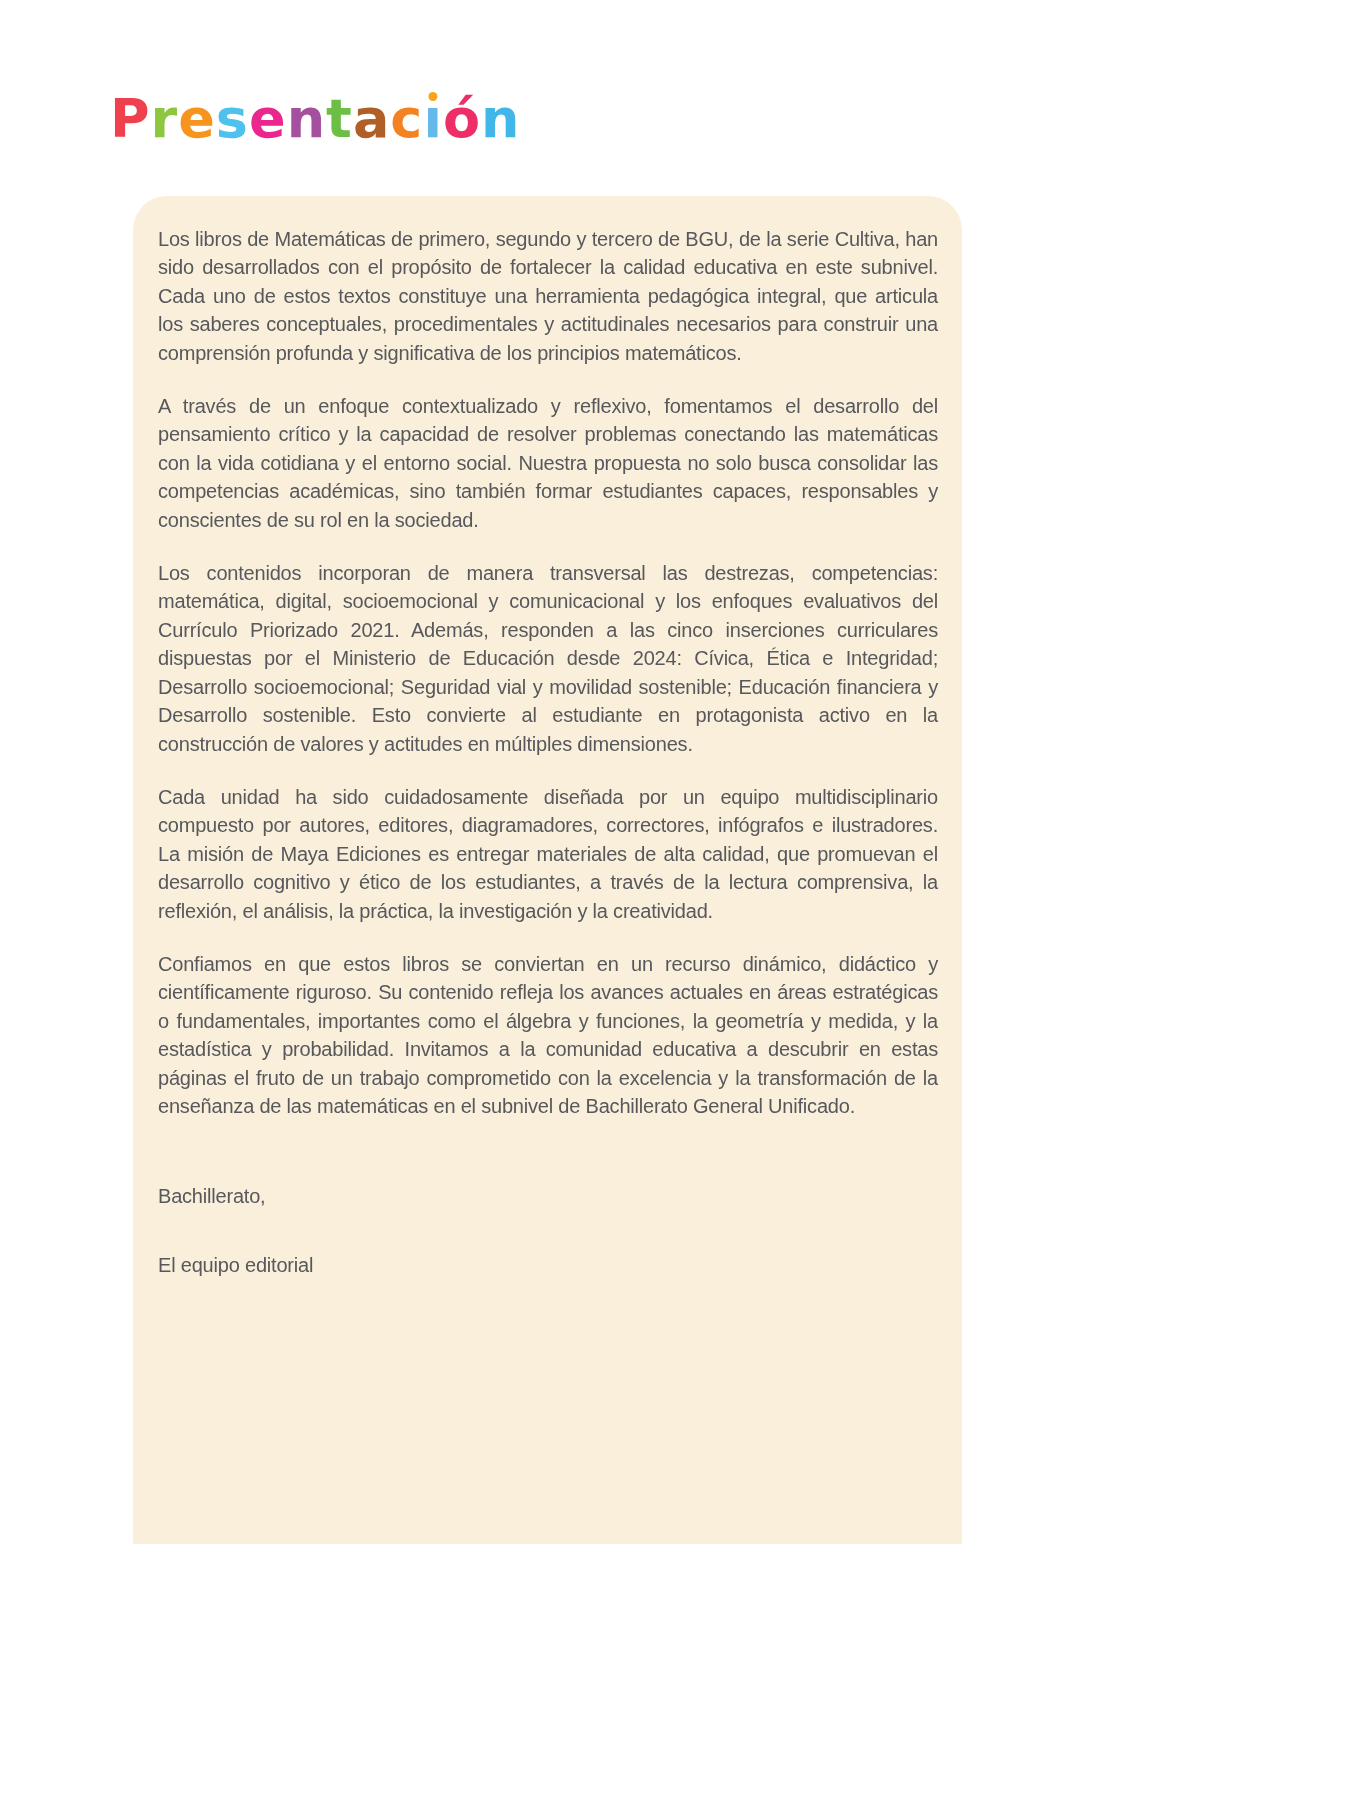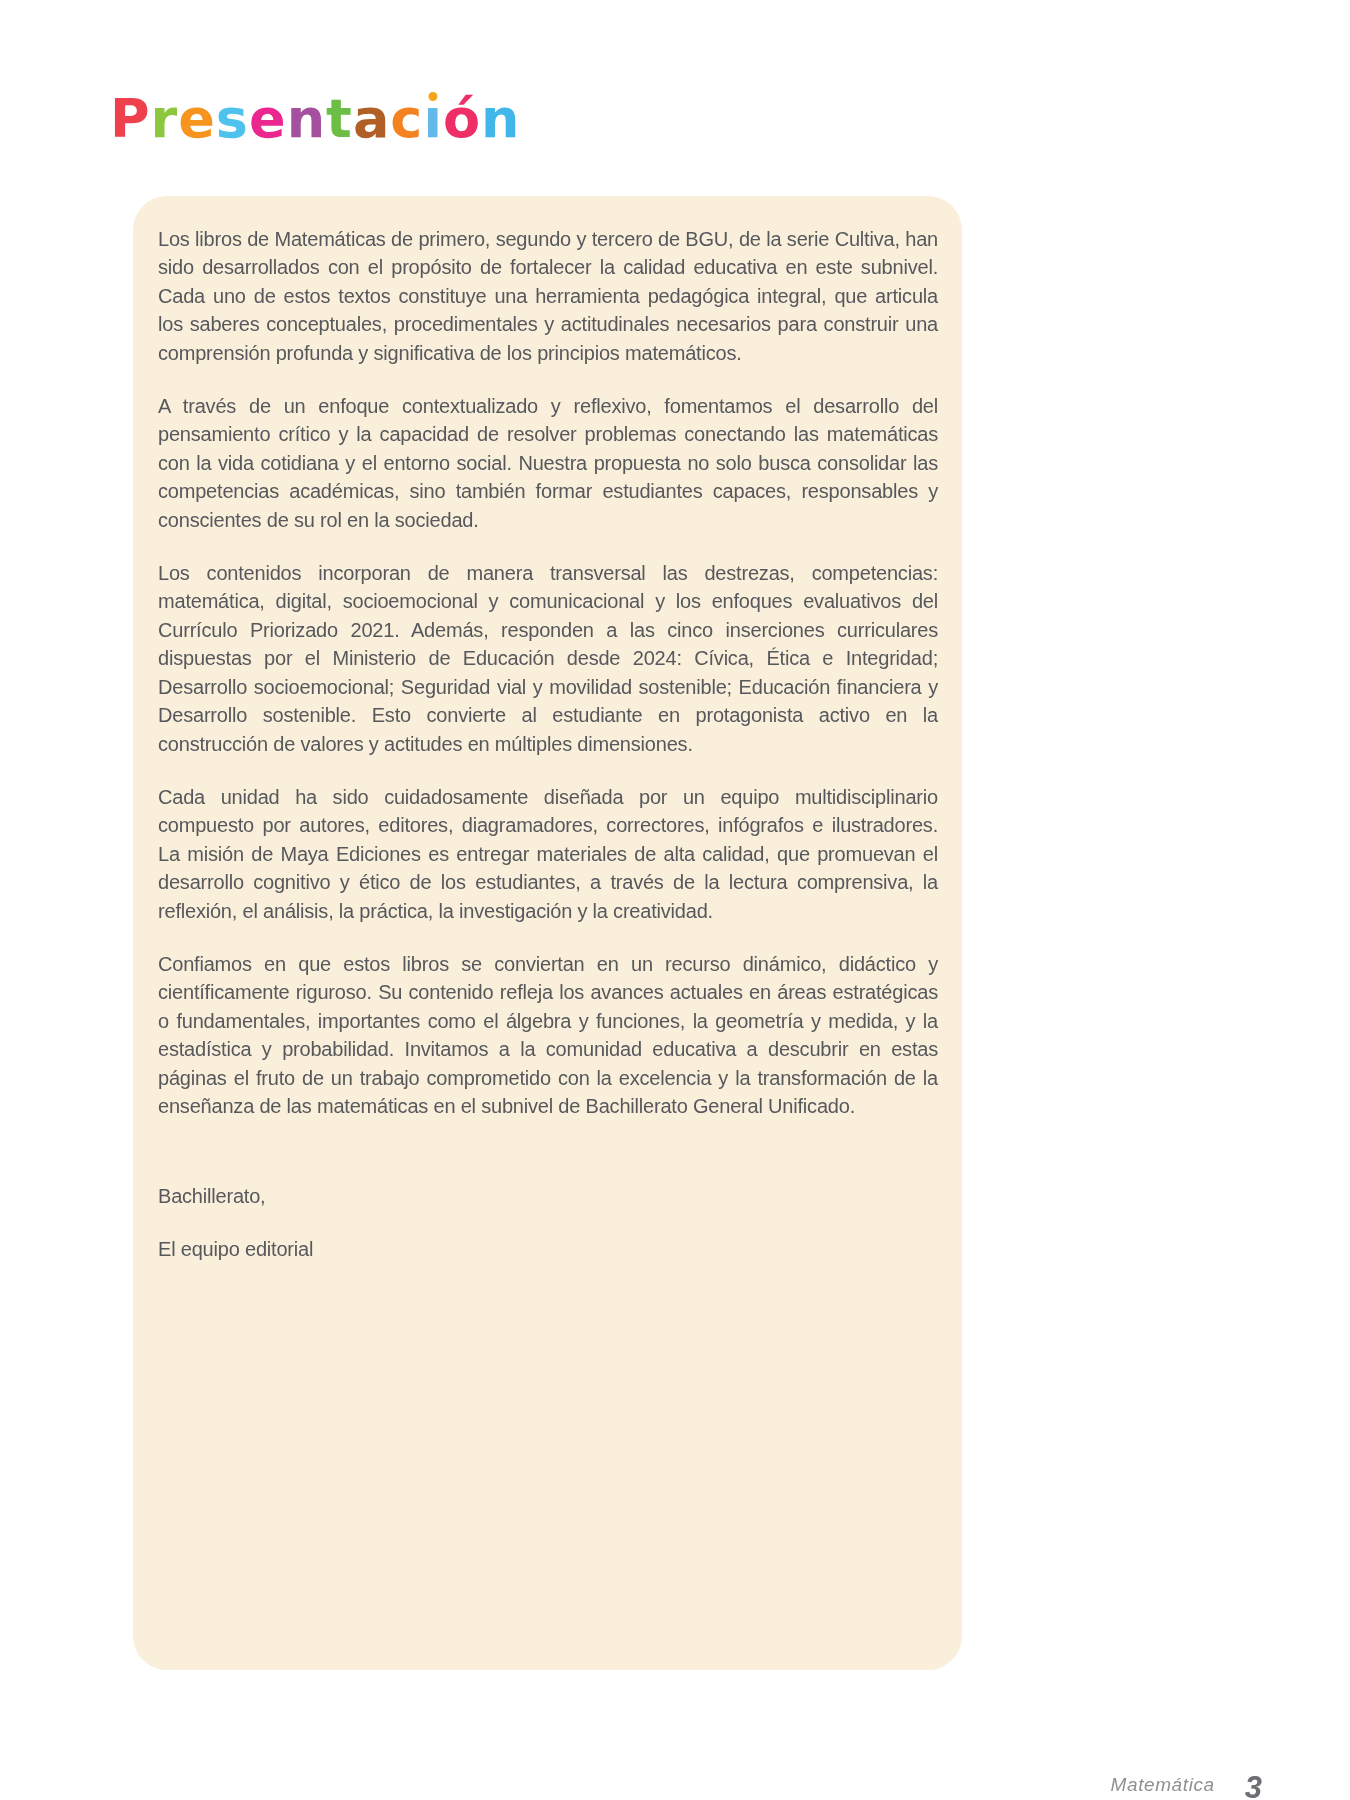--- a/index.html
+++ b/index.html
@@ -6,21 +6,21 @@
     --panel-bg:#f9efdb;
     --body-text:#57585c;
     --footer-text:#8f9092;
     --page-number:#6d6e71;
   }
   *{margin:0;padding:0;box-sizing:border-box;}
   html,body{background:#ffffff;}
   .page{
     position:relative;
     width:1350px;
-    height:1800px;
+    height:1544px;
     background:#ffffff;
     overflow:hidden;
     font-family:"Liberation Sans", sans-serif;
   }
   .title{
     position:absolute;
     left:110px;
     top:88px;
     font-size:54px;
     font-weight:700;
@@ -63,21 +63,21 @@
     line-height:28.4px;
     color:var(--body-text);
     letter-spacing:-0.2px;
     margin-top:62px;
   }
   .signature{
     font-size:20px;
     line-height:28.4px;
     color:var(--body-text);
     letter-spacing:-0.2px;
-    margin-top:24px;
+    margin-top:40px;
   }
   .footer{
     position:absolute;
     top:1774px;
     right:88px;
     display:flex;
     align-items:flex-start;
     font-style:italic;
   }
   .footer-label{

